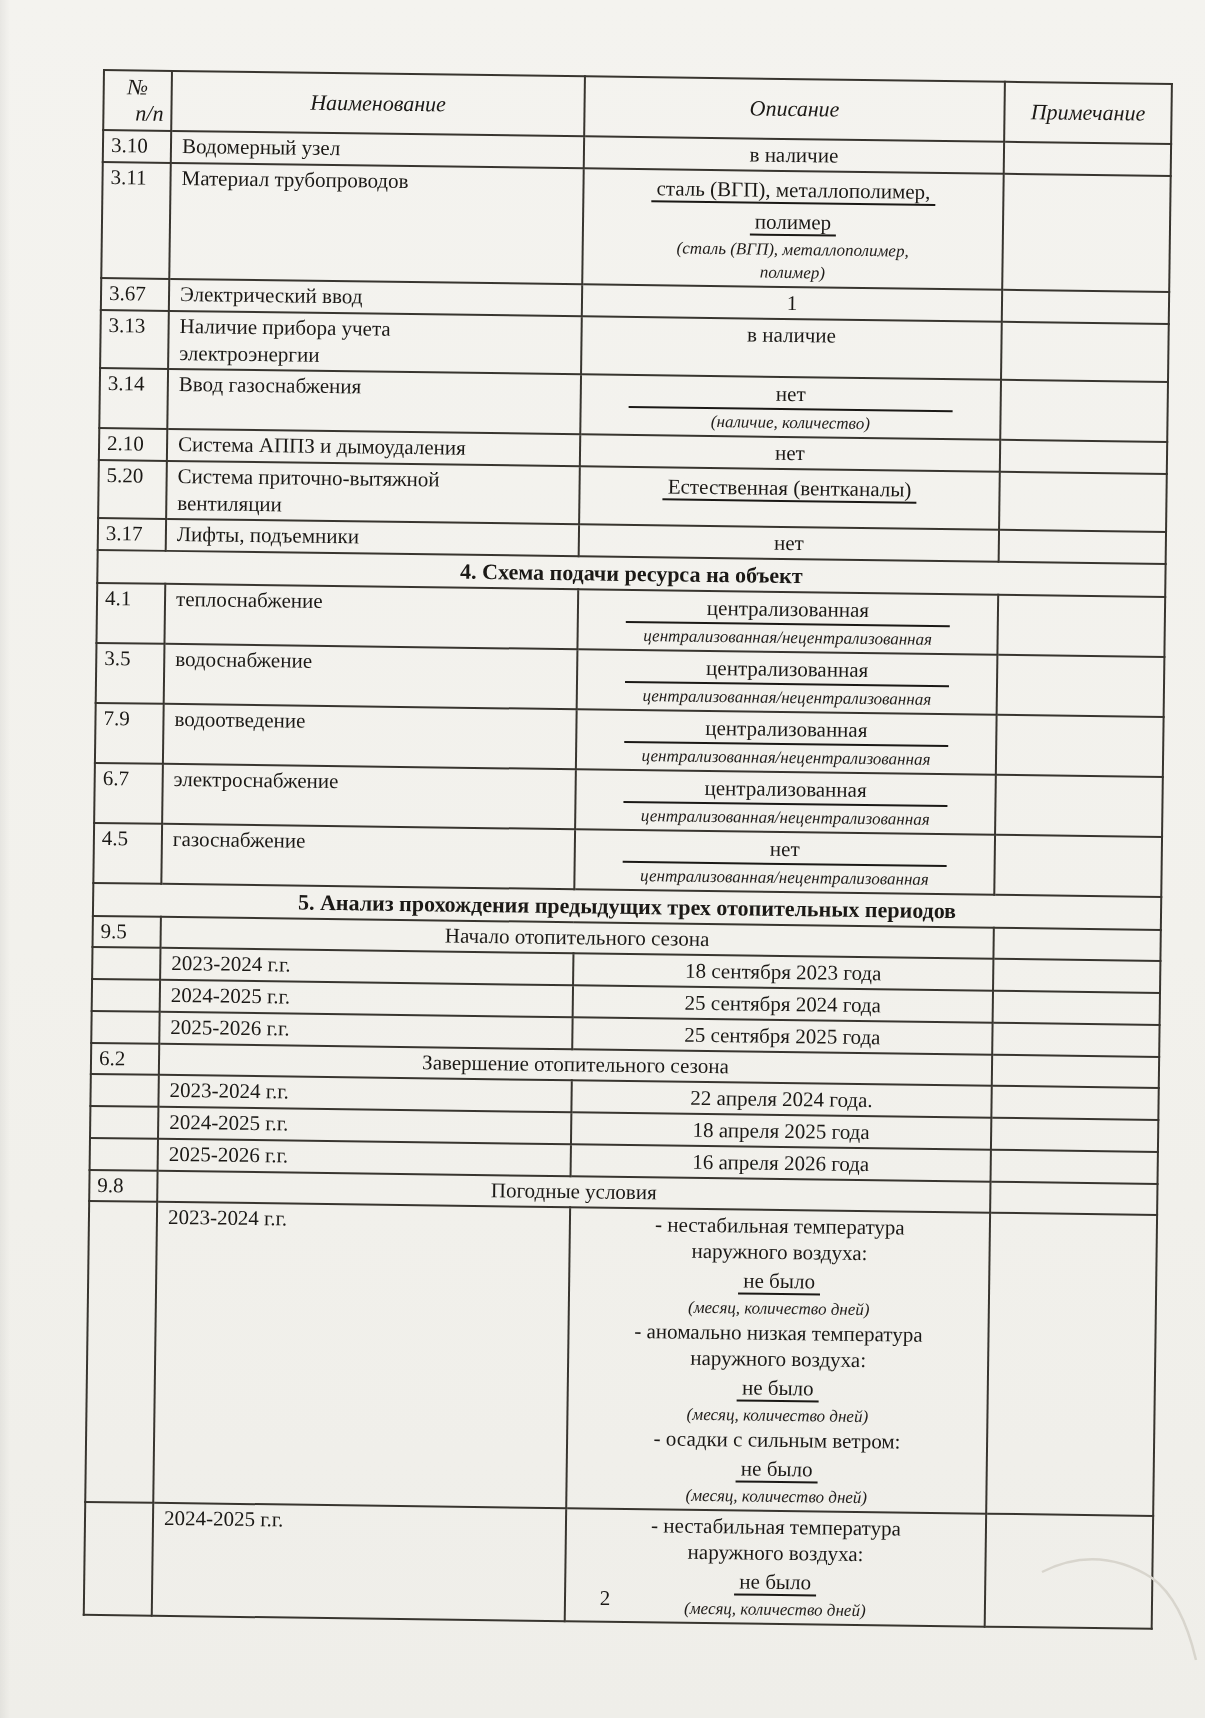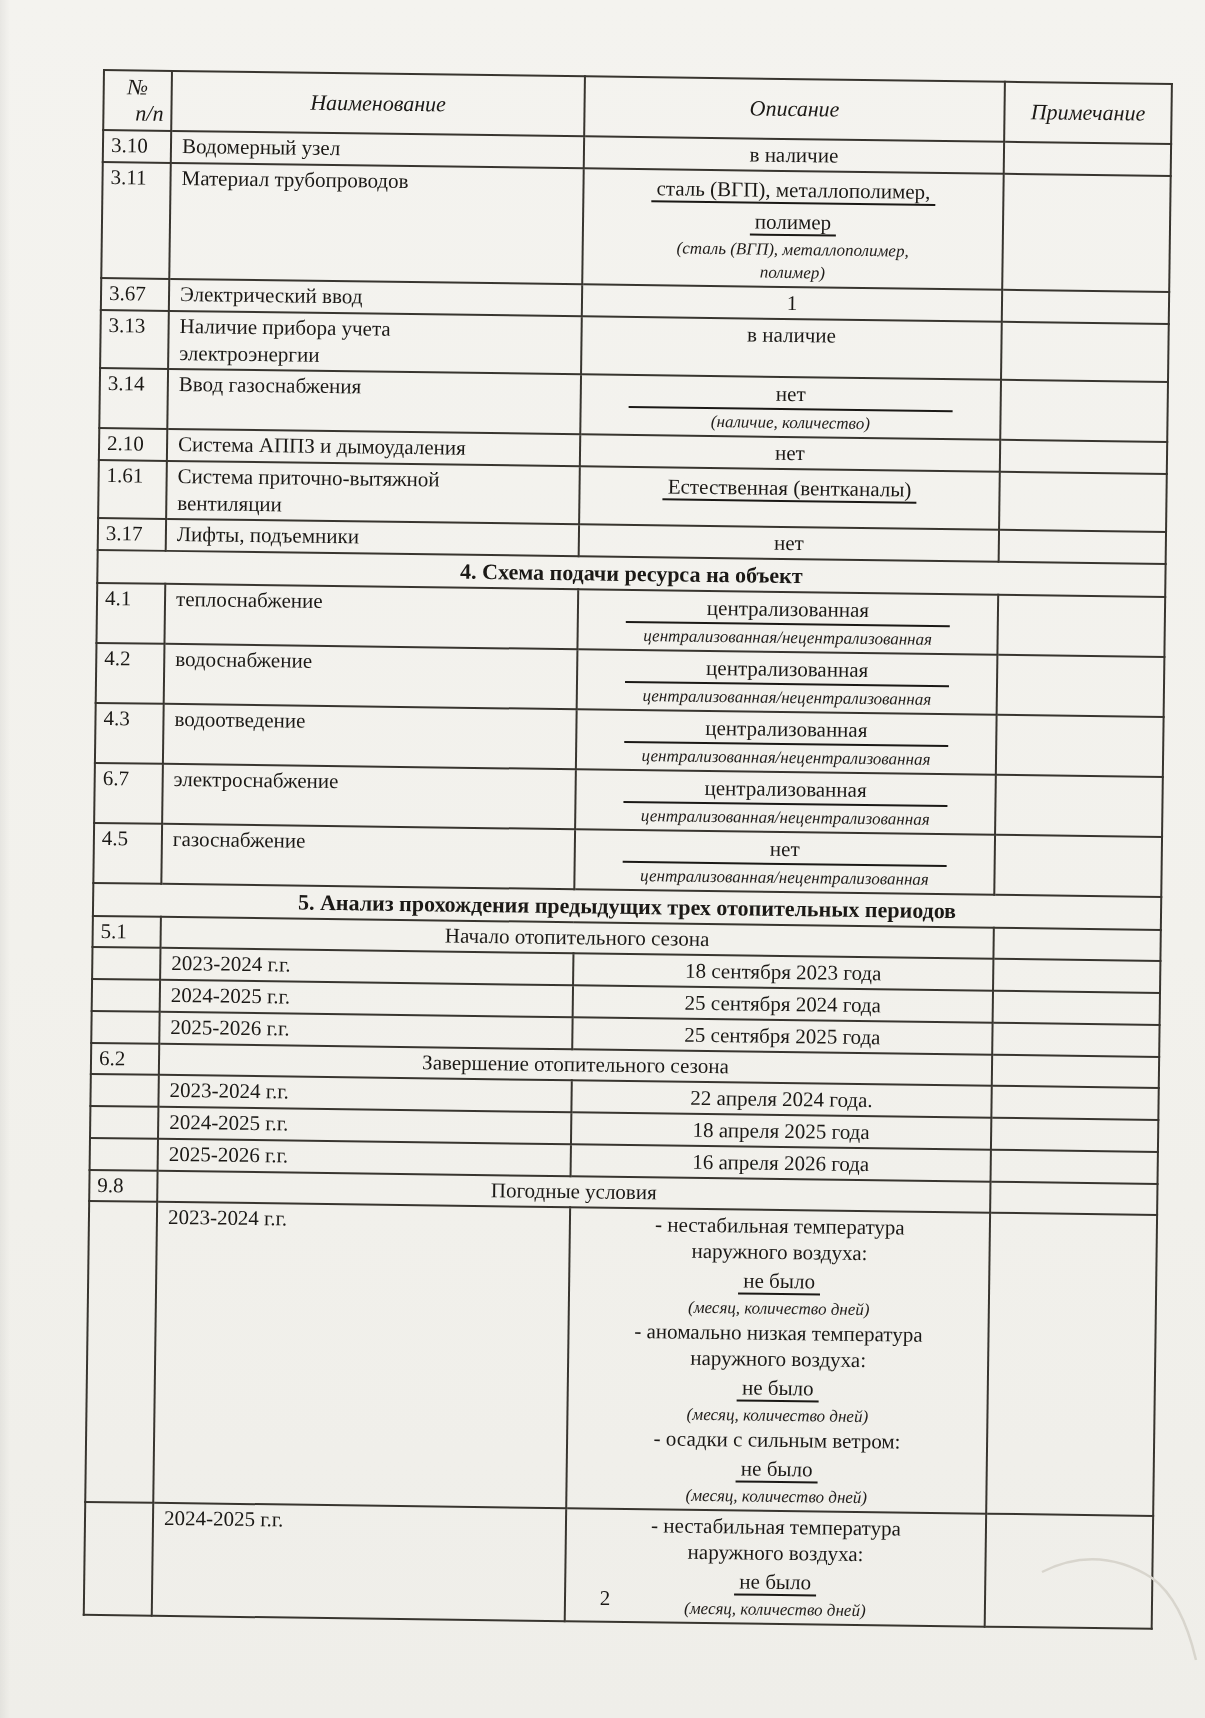--- a/index.html
+++ b/index.html
@@ -178,21 +178,21 @@
           </tr>
           <tr>
             <td class="num-cell">2.10</td>
             <td class="name-cell">Система АППЗ и дымоудаления</td>
             <td class="desc-cell">
               <span class="line plain">нет</span>
             </td>
             <td class="note-cell"></td>
           </tr>
           <tr>
-            <td class="num-cell">1.61</td>
+            <td class="num-cell">5.20</td>
             <td class="name-cell">Система приточно-вытяжной вентиляции</td>
             <td class="desc-cell">
               <span class="line u"><span class="u-inner">Естественная (вентканалы)</span></span>
             </td>
             <td class="note-cell"></td>
           </tr>
           <tr>
             <td class="num-cell">3.17</td>
             <td class="name-cell">Лифты, подъемники</td>
             <td class="desc-cell">
@@ -206,30 +206,30 @@
           <tr>
             <td class="num-cell">4.1</td>
             <td class="name-cell">теплоснабжение</td>
             <td class="desc-cell">
               <span class="line form"><span class="form-inner">централизованная</span></span>
               <span class="line hint">централизованная/нецентрализованная</span>
             </td>
             <td class="note-cell"></td>
           </tr>
           <tr>
-            <td class="num-cell">4.2</td>
+            <td class="num-cell">3.5</td>
             <td class="name-cell">водоснабжение</td>
             <td class="desc-cell">
               <span class="line form"><span class="form-inner">централизованная</span></span>
               <span class="line hint">централизованная/нецентрализованная</span>
             </td>
             <td class="note-cell"></td>
           </tr>
           <tr>
-            <td class="num-cell">4.3</td>
+            <td class="num-cell">7.9</td>
             <td class="name-cell">водоотведение</td>
             <td class="desc-cell">
               <span class="line form"><span class="form-inner">централизованная</span></span>
               <span class="line hint">централизованная/нецентрализованная</span>
             </td>
             <td class="note-cell"></td>
           </tr>
           <tr>
             <td class="num-cell">6.7</td>
             <td class="name-cell">электроснабжение</td>
@@ -245,21 +245,21 @@
             <td class="desc-cell">
               <span class="line form"><span class="form-inner">нет</span></span>
               <span class="line hint">централизованная/нецентрализованная</span>
             </td>
             <td class="note-cell"></td>
           </tr>
           <tr>
             <td class="section-cell" colspan="4">5. Анализ прохождения предыдущих трех отопительных периодов</td>
           </tr>
           <tr>
-            <td class="num-cell">5.1</td>
+            <td class="num-cell">9.5</td>
             <td class="subheader-cell" colspan="2">Начало отопительного сезона</td>
             <td class="note-cell"></td>
           </tr>
           <tr>
             <td class="num-cell"></td>
             <td class="name-cell year-name">2023-2024 г.г.</td>
             <td class="desc-cell">
               <span class="line plain">18 сентября 2023 года</span>
             </td>
             <td class="note-cell"></td>

